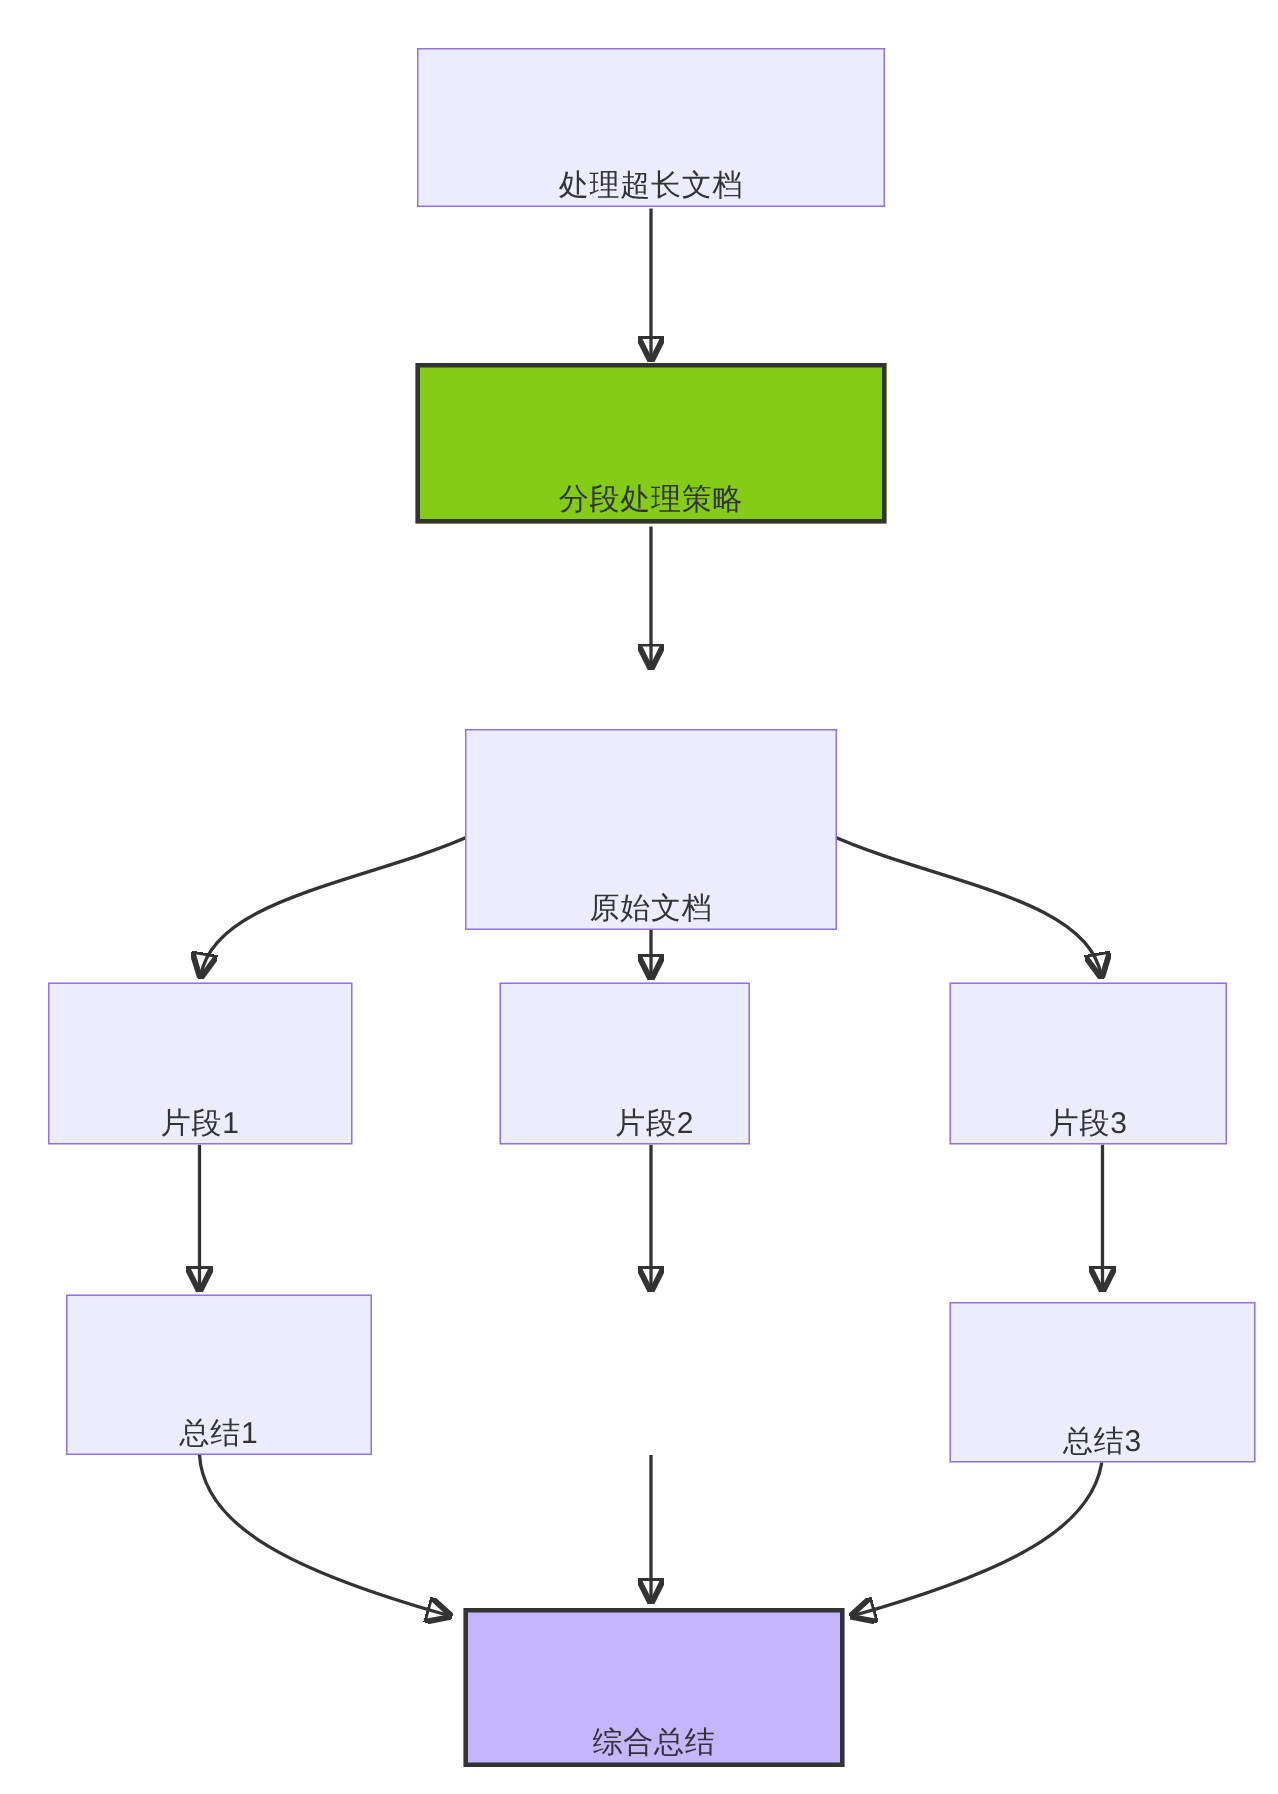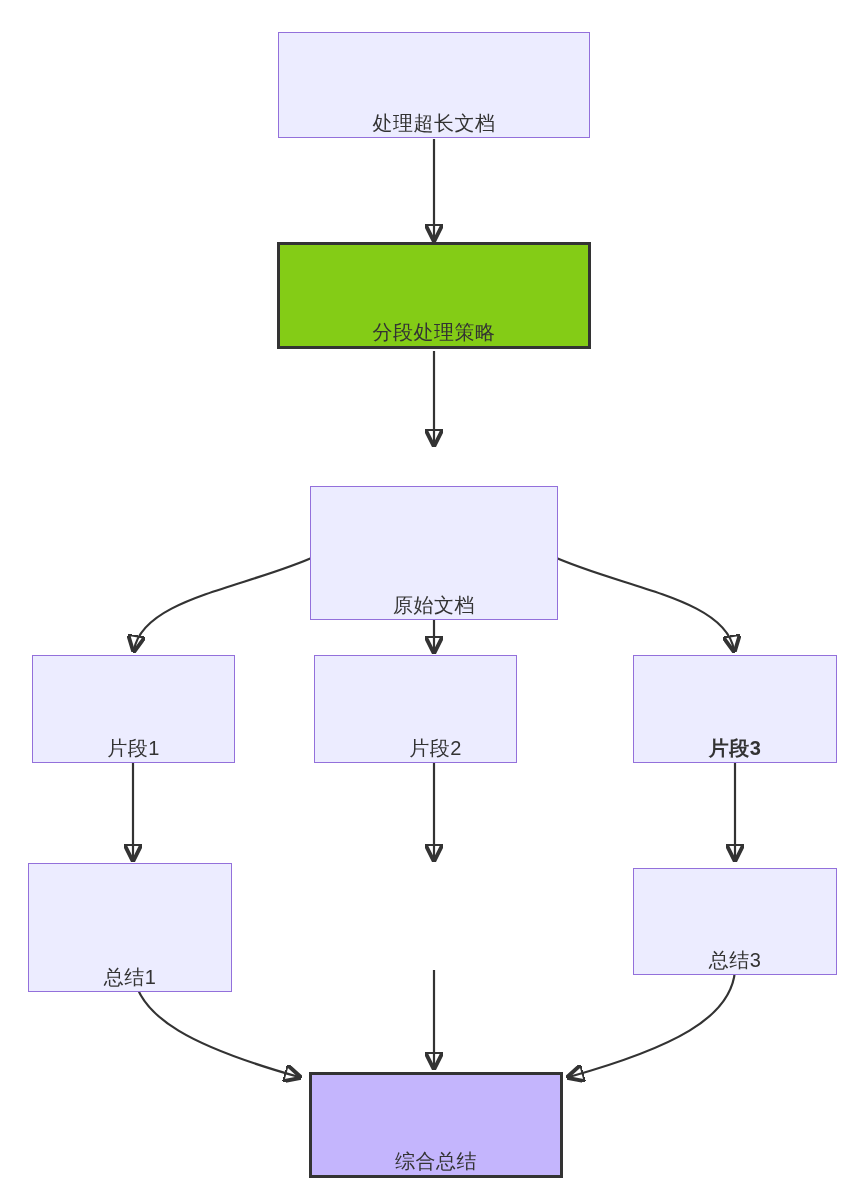--- a/index.html
+++ b/index.html
@@ -48,23 +48,23 @@
   }
   .node.result {
     background: #c4b5fd;
     border: 3px solid #333333;
   }
   
   .n-a  { left: 278px; top: 32px;   width: 312px; height: 106px; }
   .n-b  { left: 277px; top: 242px;  width: 314px; height: 107px; }
   .n-c  { left: 310px; top: 447px;  width: 248px; height: 134px; margin-top: 39px; }
   .n-d1 { left: 32px;  top: 655px;  width: 203px; height: 108px; }
-  .n-d2 { left: 314px; top: 655px;  width: 203px; height: 108px; padding-left: 40px; }
-  .n-d3 { left: 633px; top: 655px;  width: 204px; height: 108px; font-weight: bold; }
-  .n-e1 { left: 28px;  top: 863px;  width: 204px; height: 129px; }
+  .n-d2 { left: 333px; top: 655px;  width: 167px; height: 108px; padding-left: 40px; }
+  .n-d3 { left: 633px; top: 655px;  width: 185px; height: 108px; }
+  .n-e1 { left: 44px;  top: 863px;  width: 204px; height: 107px; }
   .n-e2 { left: 333px; top: 863px;  width: 203px; height: 107px; }
   .n-e3 { left: 633px; top: 868px;  width: 204px; height: 107px; }
   .n-f  { left: 309px; top: 1072px; width: 254px; height: 106px; }
 </style>
 </head>
 <body>
 
 <div class="canvas">
 
   <svg class="edges" width="852" height="1196" viewBox="0 0 852 1196">

